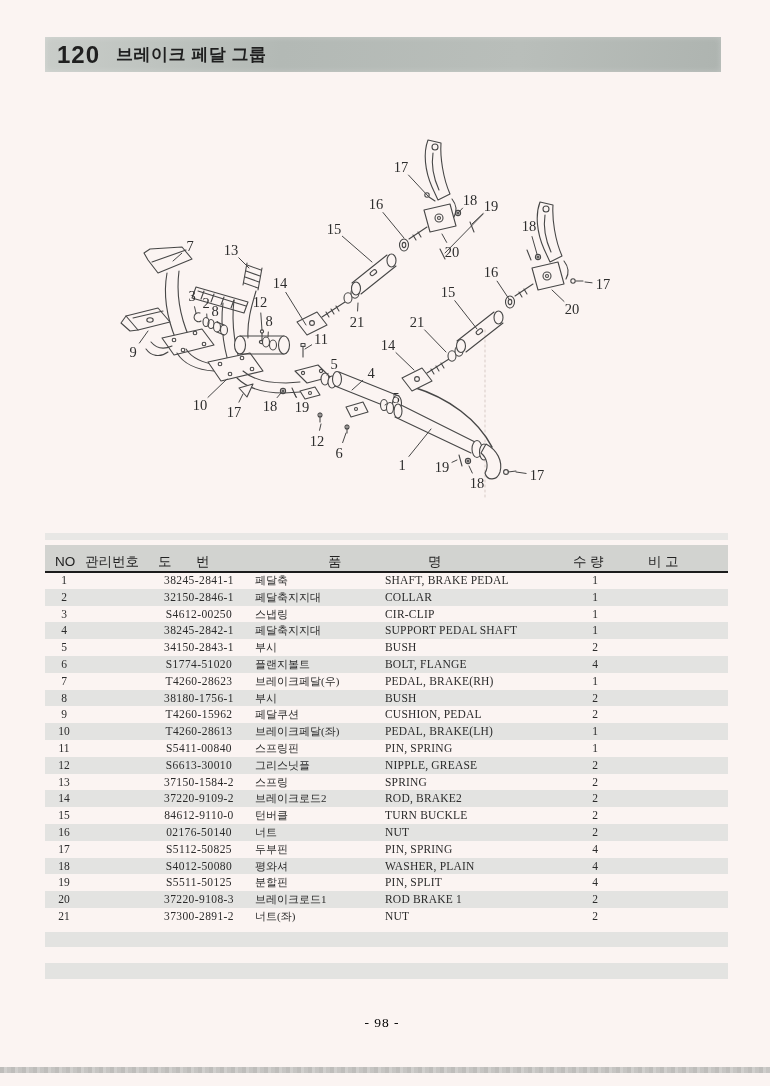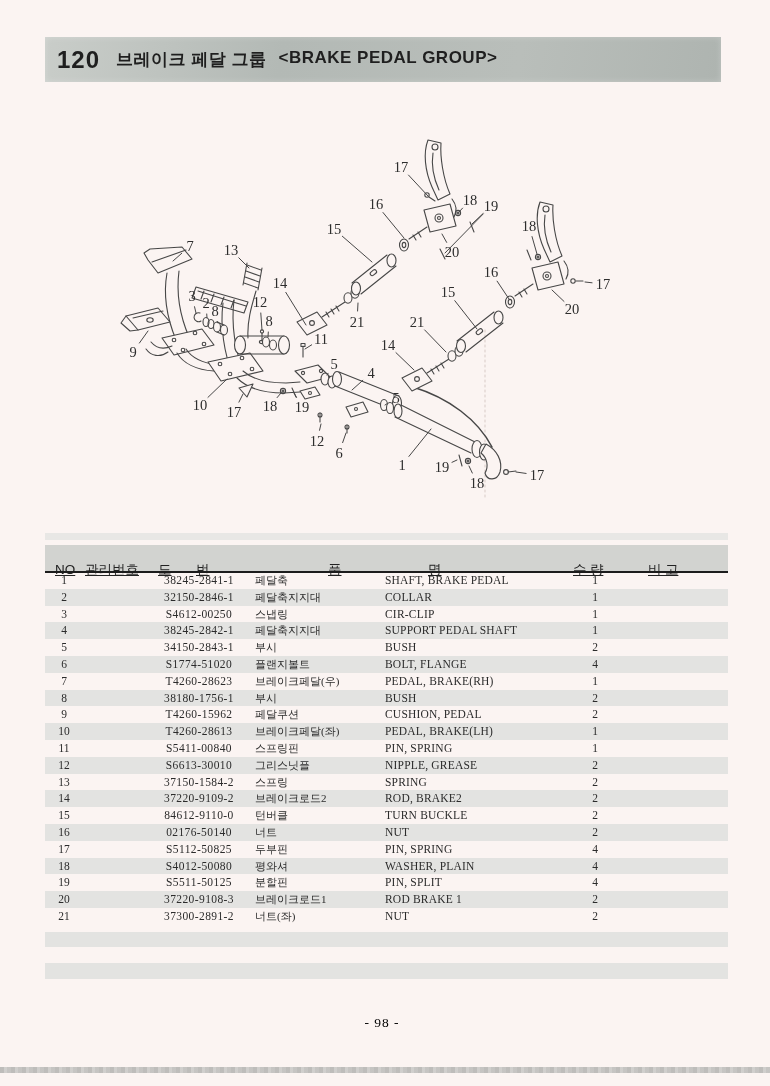--- a/index.html
+++ b/index.html
@@ -1,39 +1,39 @@
 <!DOCTYPE html>
 <html style="--paper: #fbf4f2; --headband: #d2d3d0; --stripe: #e3e3e1;"><head>
 <meta charset="utf-8">
 <style>
   * { margin:0; padding:0; box-sizing:border-box; }
   html,body { width:770px; }
   body { font-family:"Liberation Serif", serif; background:#efe7e5; }
   .page { position:relative; width:770px; height:1086px; background:var(--paper,#fbf4f2); overflow:hidden; }
 
   
-  .titlebar { position:absolute; left:45px; top:37px; width:676px; height:45px;
+  .titlebar { position:absolute; left:45px; top:37px; width:676px; height:35px;
     background:linear-gradient(100deg,#c9cdc9 0%,#b3b9b5 35%,#b9beba 70%,#aeb4b0 100%);
     display:flex; align-items:center; font-family:"Liberation Sans", sans-serif; color:#1f1f1f;
     box-shadow:inset 0 0 6px rgba(255,255,255,.25); }
   .sec-no { font-size:24px; font-weight:bold; padding:0 16px 0 12px; letter-spacing:1px; }
   .sec-title { font-size:17px; font-weight:bold; letter-spacing:.5px; display:flex; gap:12px; }
 
   
   .diagram { position:absolute; left:100px; top:120px; width:640px; height:390px; }
   .diagram svg { width:100%; height:100%; display:block; }
   #callouts text { font-family:"Liberation Serif", serif; font-size:14.5px; fill:#2d2d2d;
     stroke:none; text-anchor:middle; }
   #callouts line { stroke:#474747; stroke-width:1; }
 
   
   .parts-table { position:absolute; left:45px; top:533px; width:683px; font-size:11.5px; color:#2b2b2b; }
   .strip-top { position:absolute; top:0; left:0; width:100%; height:7px; background:var(--stripe,#e3e3e1); opacity:.8; }
   .thead { position:absolute; top:12px; left:0; width:100%; height:26px; background:var(--headband,#d2d3d0); }
-  .thead span { position:absolute; top:12px; line-height:26px; font-size:13.5px; white-space:pre; color:#222;text-decoration:underline; }
+  .thead span { position:absolute; top:4px; line-height:26px; font-size:13.5px; white-space:pre; color:#222; }
   .h-no   { left:10px;  font-family:"Liberation Sans", sans-serif; }
   .h-mgmt { left:40px; }
   .h-do   { left:113px; } .h-beon { left:151px; }
   .h-pum  { left:283px; } .h-myeong { left:383px; }
   .h-qty  { left:528px; } .h-rem { left:603px; }
   .hline { position:absolute; top:38px; left:0; width:100%; height:2px; background:#1c1c1c; }
   .tbody { position:absolute; top:39px; left:0; width:100%; }
   .t-row { display:flex; height:16.8px; line-height:16.8px; white-space:nowrap; }
   .t-row.alt { background:var(--stripe,#e3e3e1); }
   .cell { display:block; overflow:visible; }
@@ -56,21 +56,20 @@
 </style>
 </head>
 <body>
 
 <div class="page">
 
   <header class="titlebar">
     <span class="sec-no">120</span>
     <h1 class="sec-title">
       <span>브레이크 페달 그룹</span>
-      <span>&lt;BRAKE PEDAL GROUP&gt;</span>
     </h1>
   </header>
 
   <figure class="diagram">
     <svg viewBox="100 120 640 390">
       <g id="art" stroke="#474747" fill="none" stroke-width="1.1" stroke-linecap="round" stroke-linejoin="round">
 
         <line x1="485" y1="330" x2="485" y2="500" stroke="#d8cbc7" stroke-width="1" stroke-dasharray="2 3"></line>
 
         <g>

